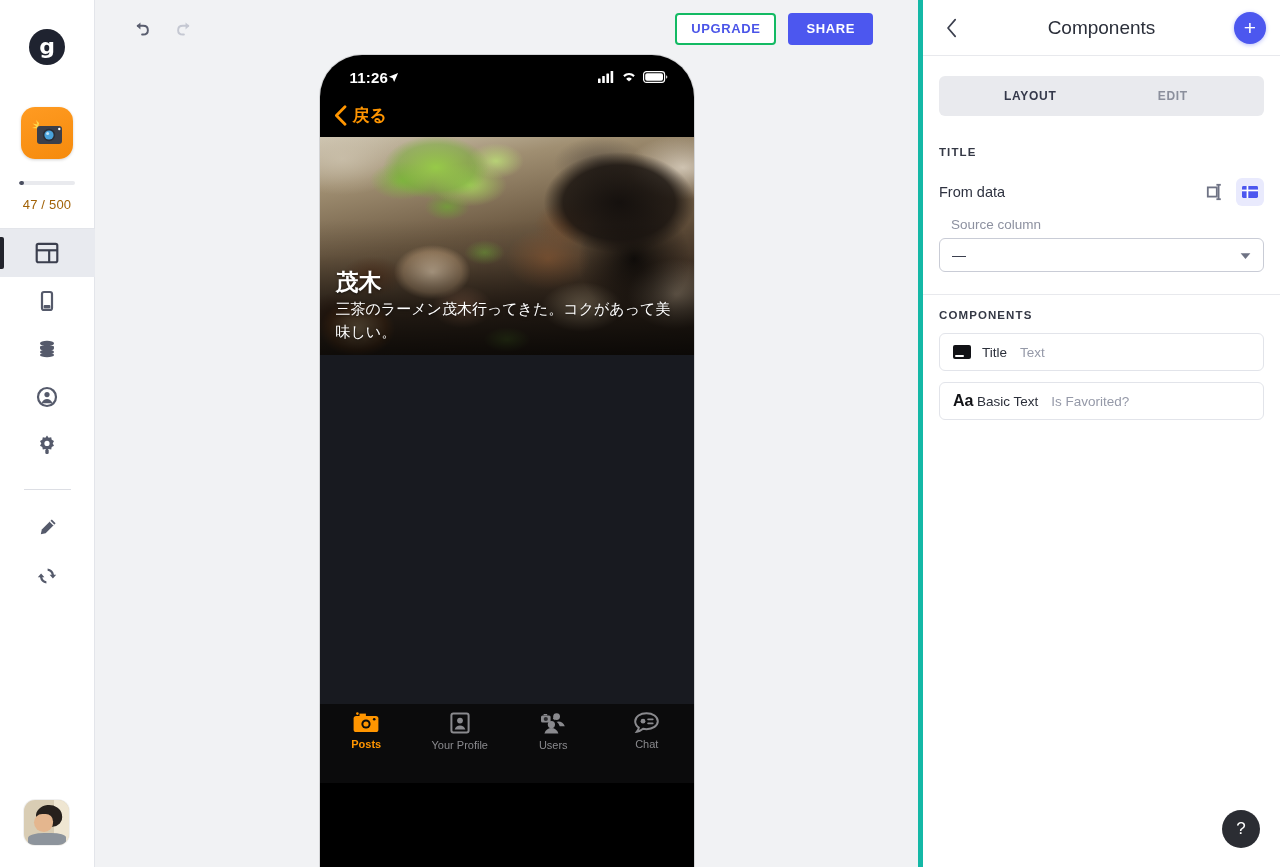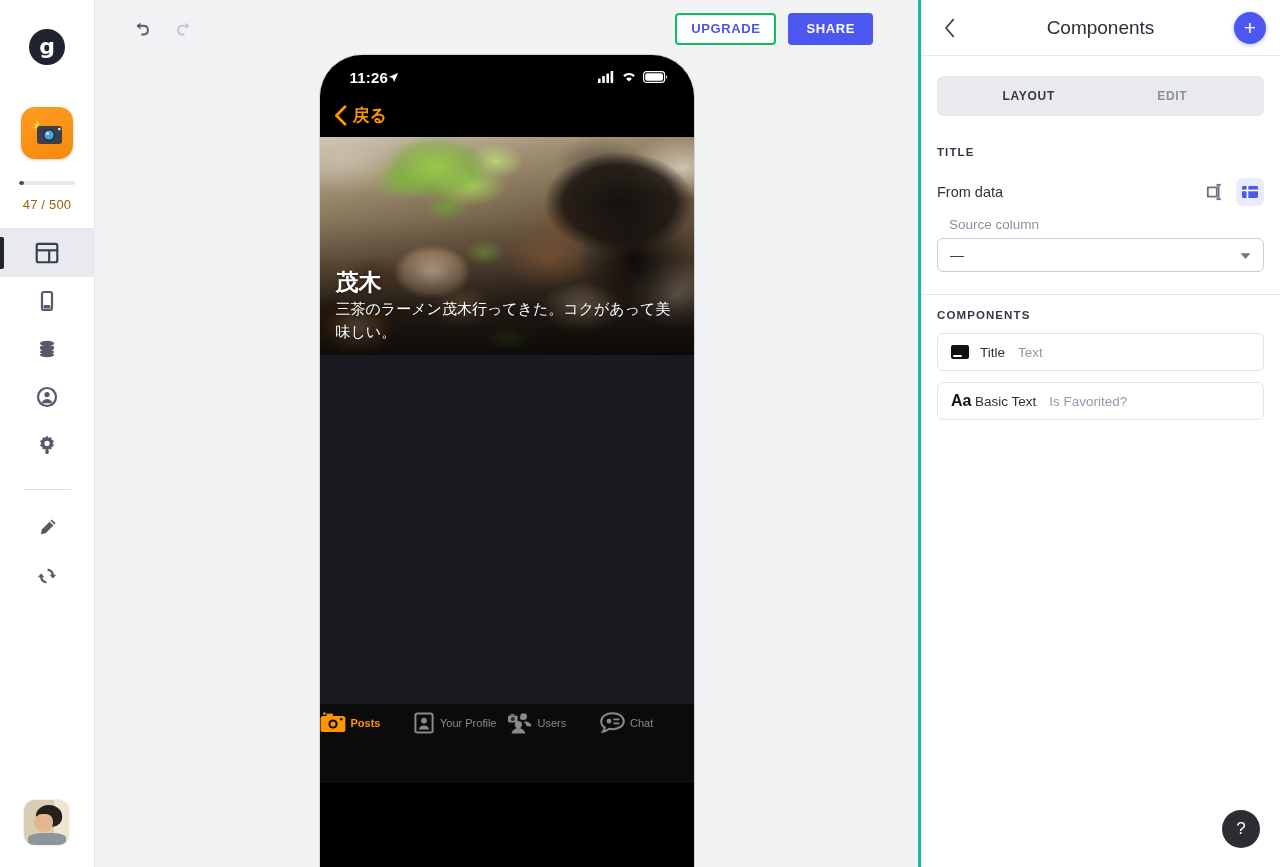--- a/index.html
+++ b/index.html
@@ -194,32 +194,32 @@
     font-size: 15px; line-height: 1.5; margin-top: 3px;
     font-family: "DejaVu Sans", sans-serif;
     text-shadow: 0 1px 3px rgba(0,0,0,.55);
   }
   .phone-body { background: #181a20; height: 349px; }
   .tabbar {
     height: 79px; background: #0b0b0c;
     display: flex; align-items: flex-start; padding-top: 8px;
   }
   .tab {
-    flex: 1; display: flex; flex-direction: row; align-items: center;
+    flex: 1; display: flex; flex-direction: column; align-items: center;
     gap: 5px; cursor: pointer;
   }
   .tab .tab-label {
     font-size: 11px; color: #8a8a8e; font-family: "Liberation Sans", sans-serif;
   }
   .tab.active .tab-label { color: #ff9500; font-weight: bold; }
 
   
   .panel {
     width: 362px; height: 867px; background: #ffffff;
-    border-left: 3px solid #14b8a6;
+    border-left: 5px solid #14b8a6;
     position: relative; flex: none;
   }
   .panel-header {
     height: 56px; display: flex; align-items: center;
     padding: 0 14px; border-bottom: 1px solid #e8e9ed; position: relative;
   }
   .panel-back { width: 30px; height: 30px; display:flex; align-items:center; justify-content:center; cursor:pointer;}
   .panel-title {
     position: absolute; left: 0; right: 0; text-align: center;
     font-size: 19px; color: #2b2f3a; pointer-events: none;

